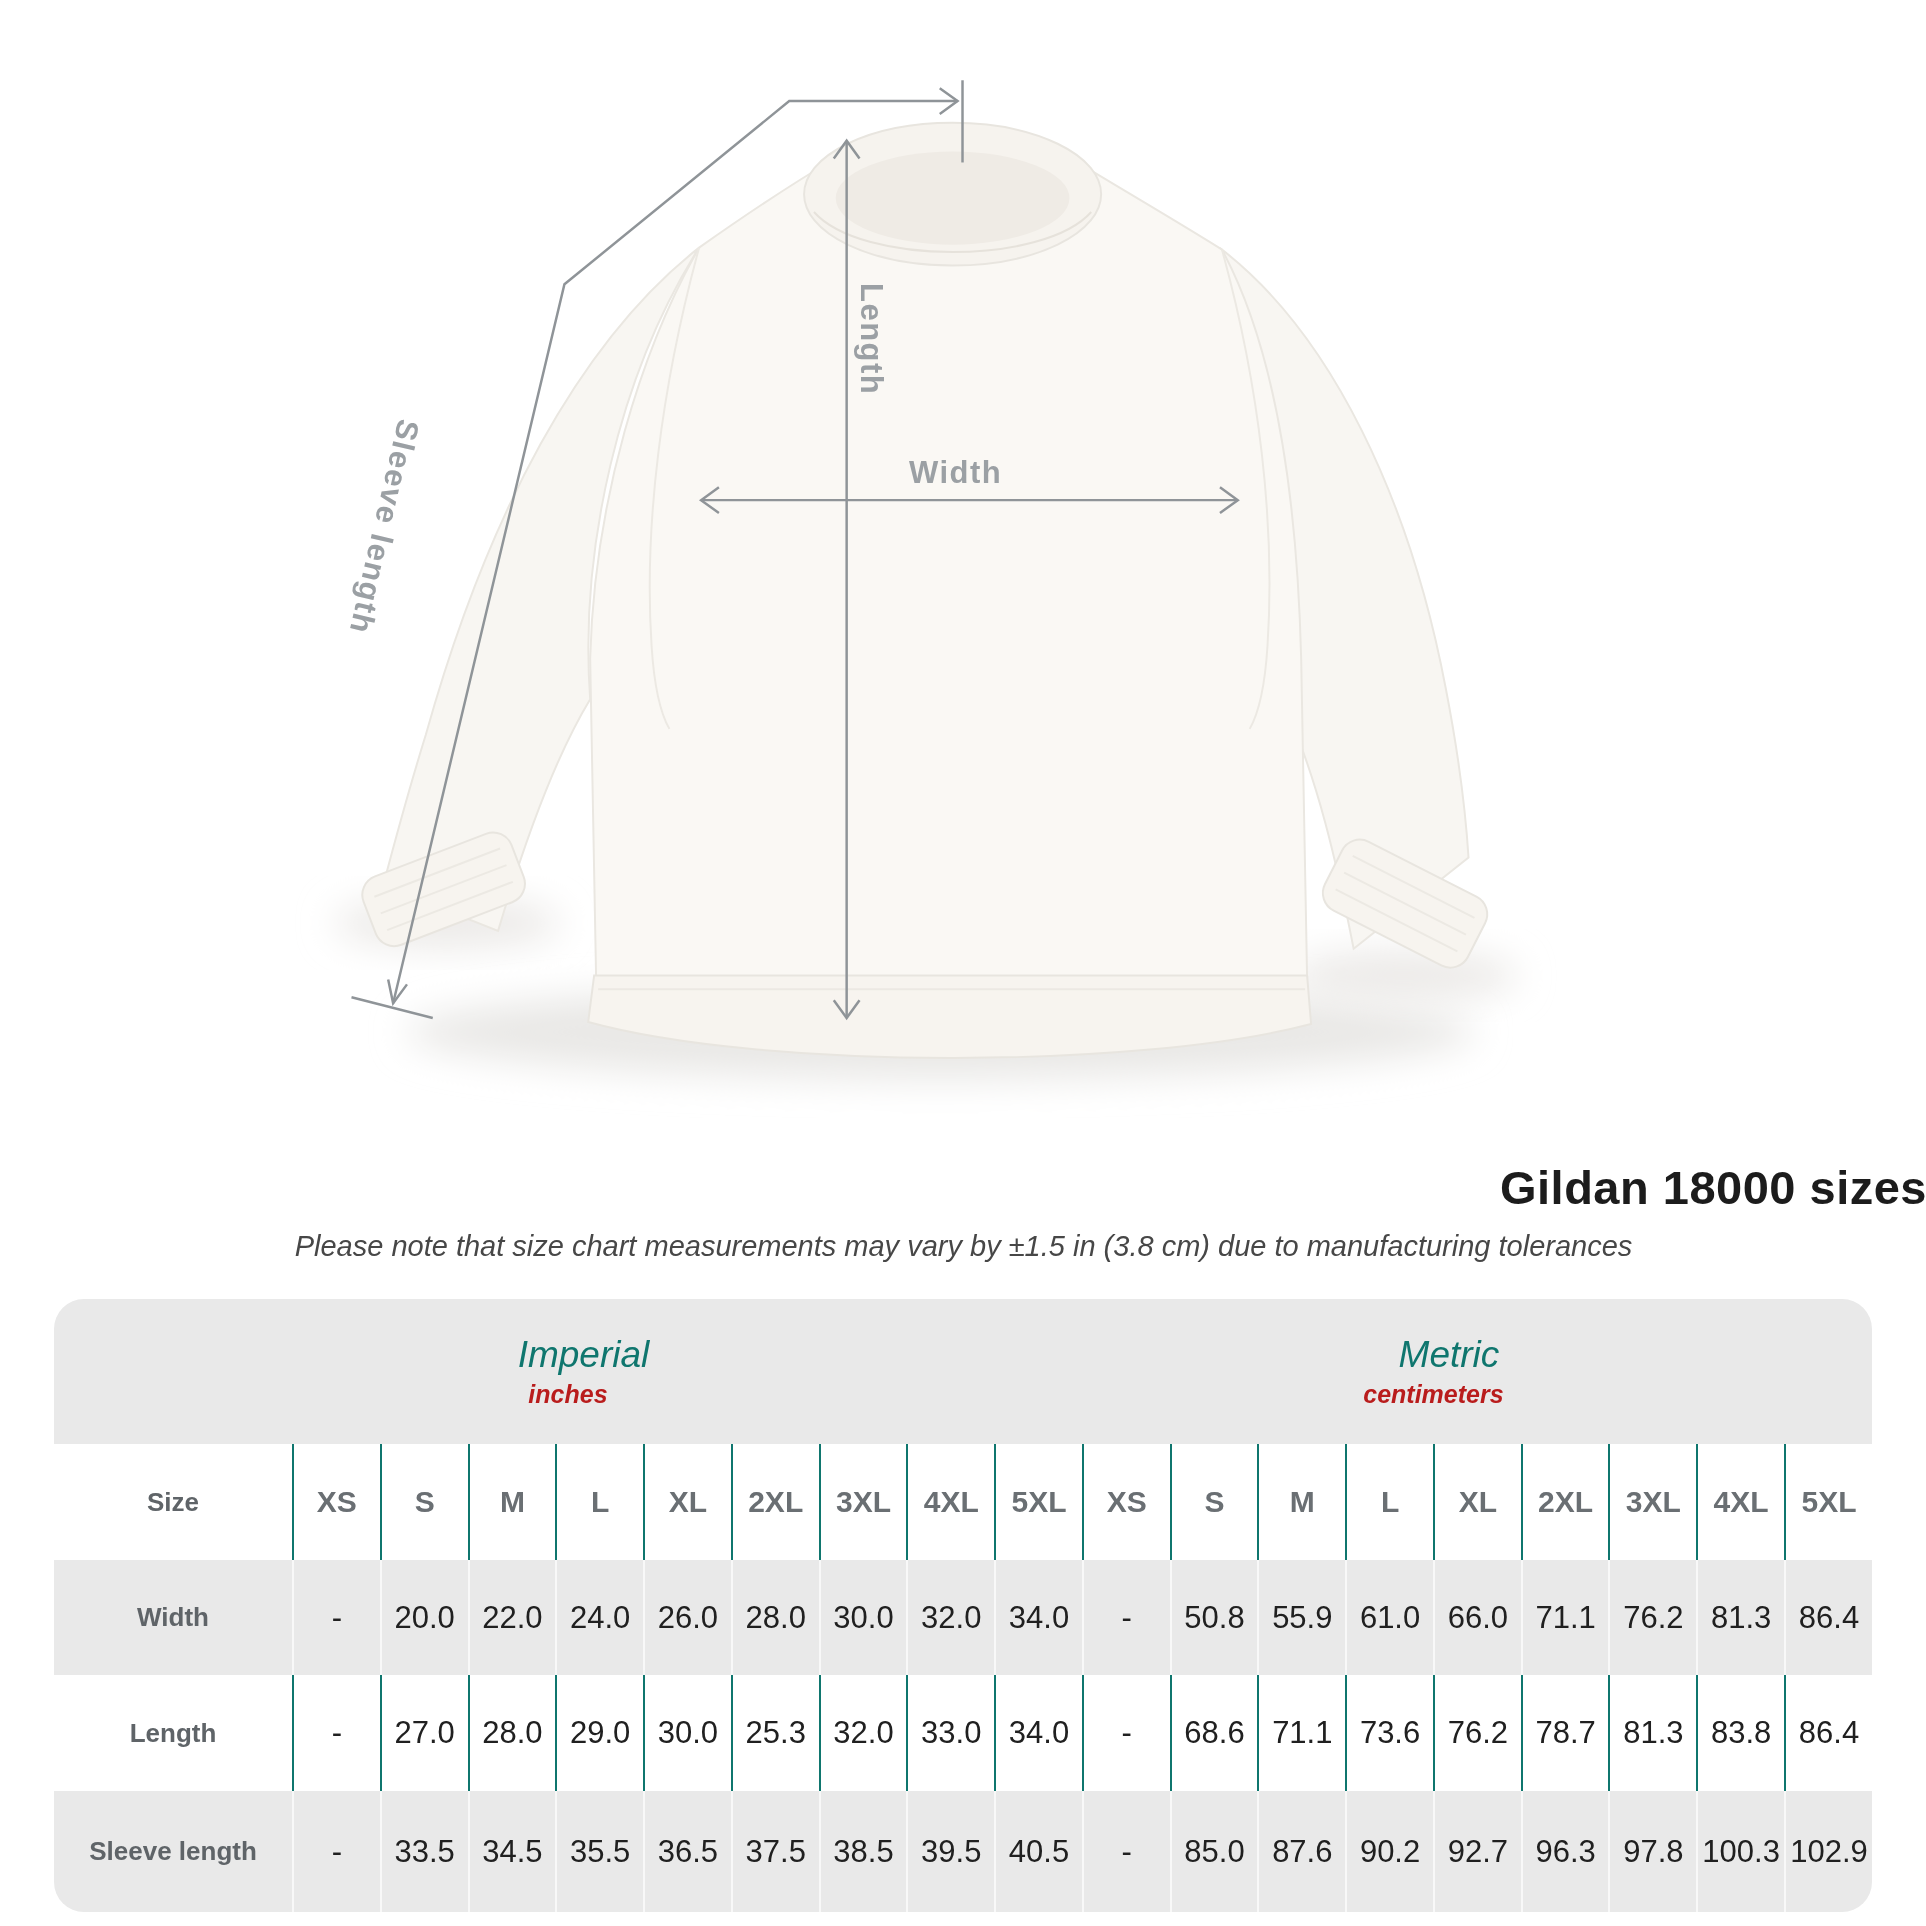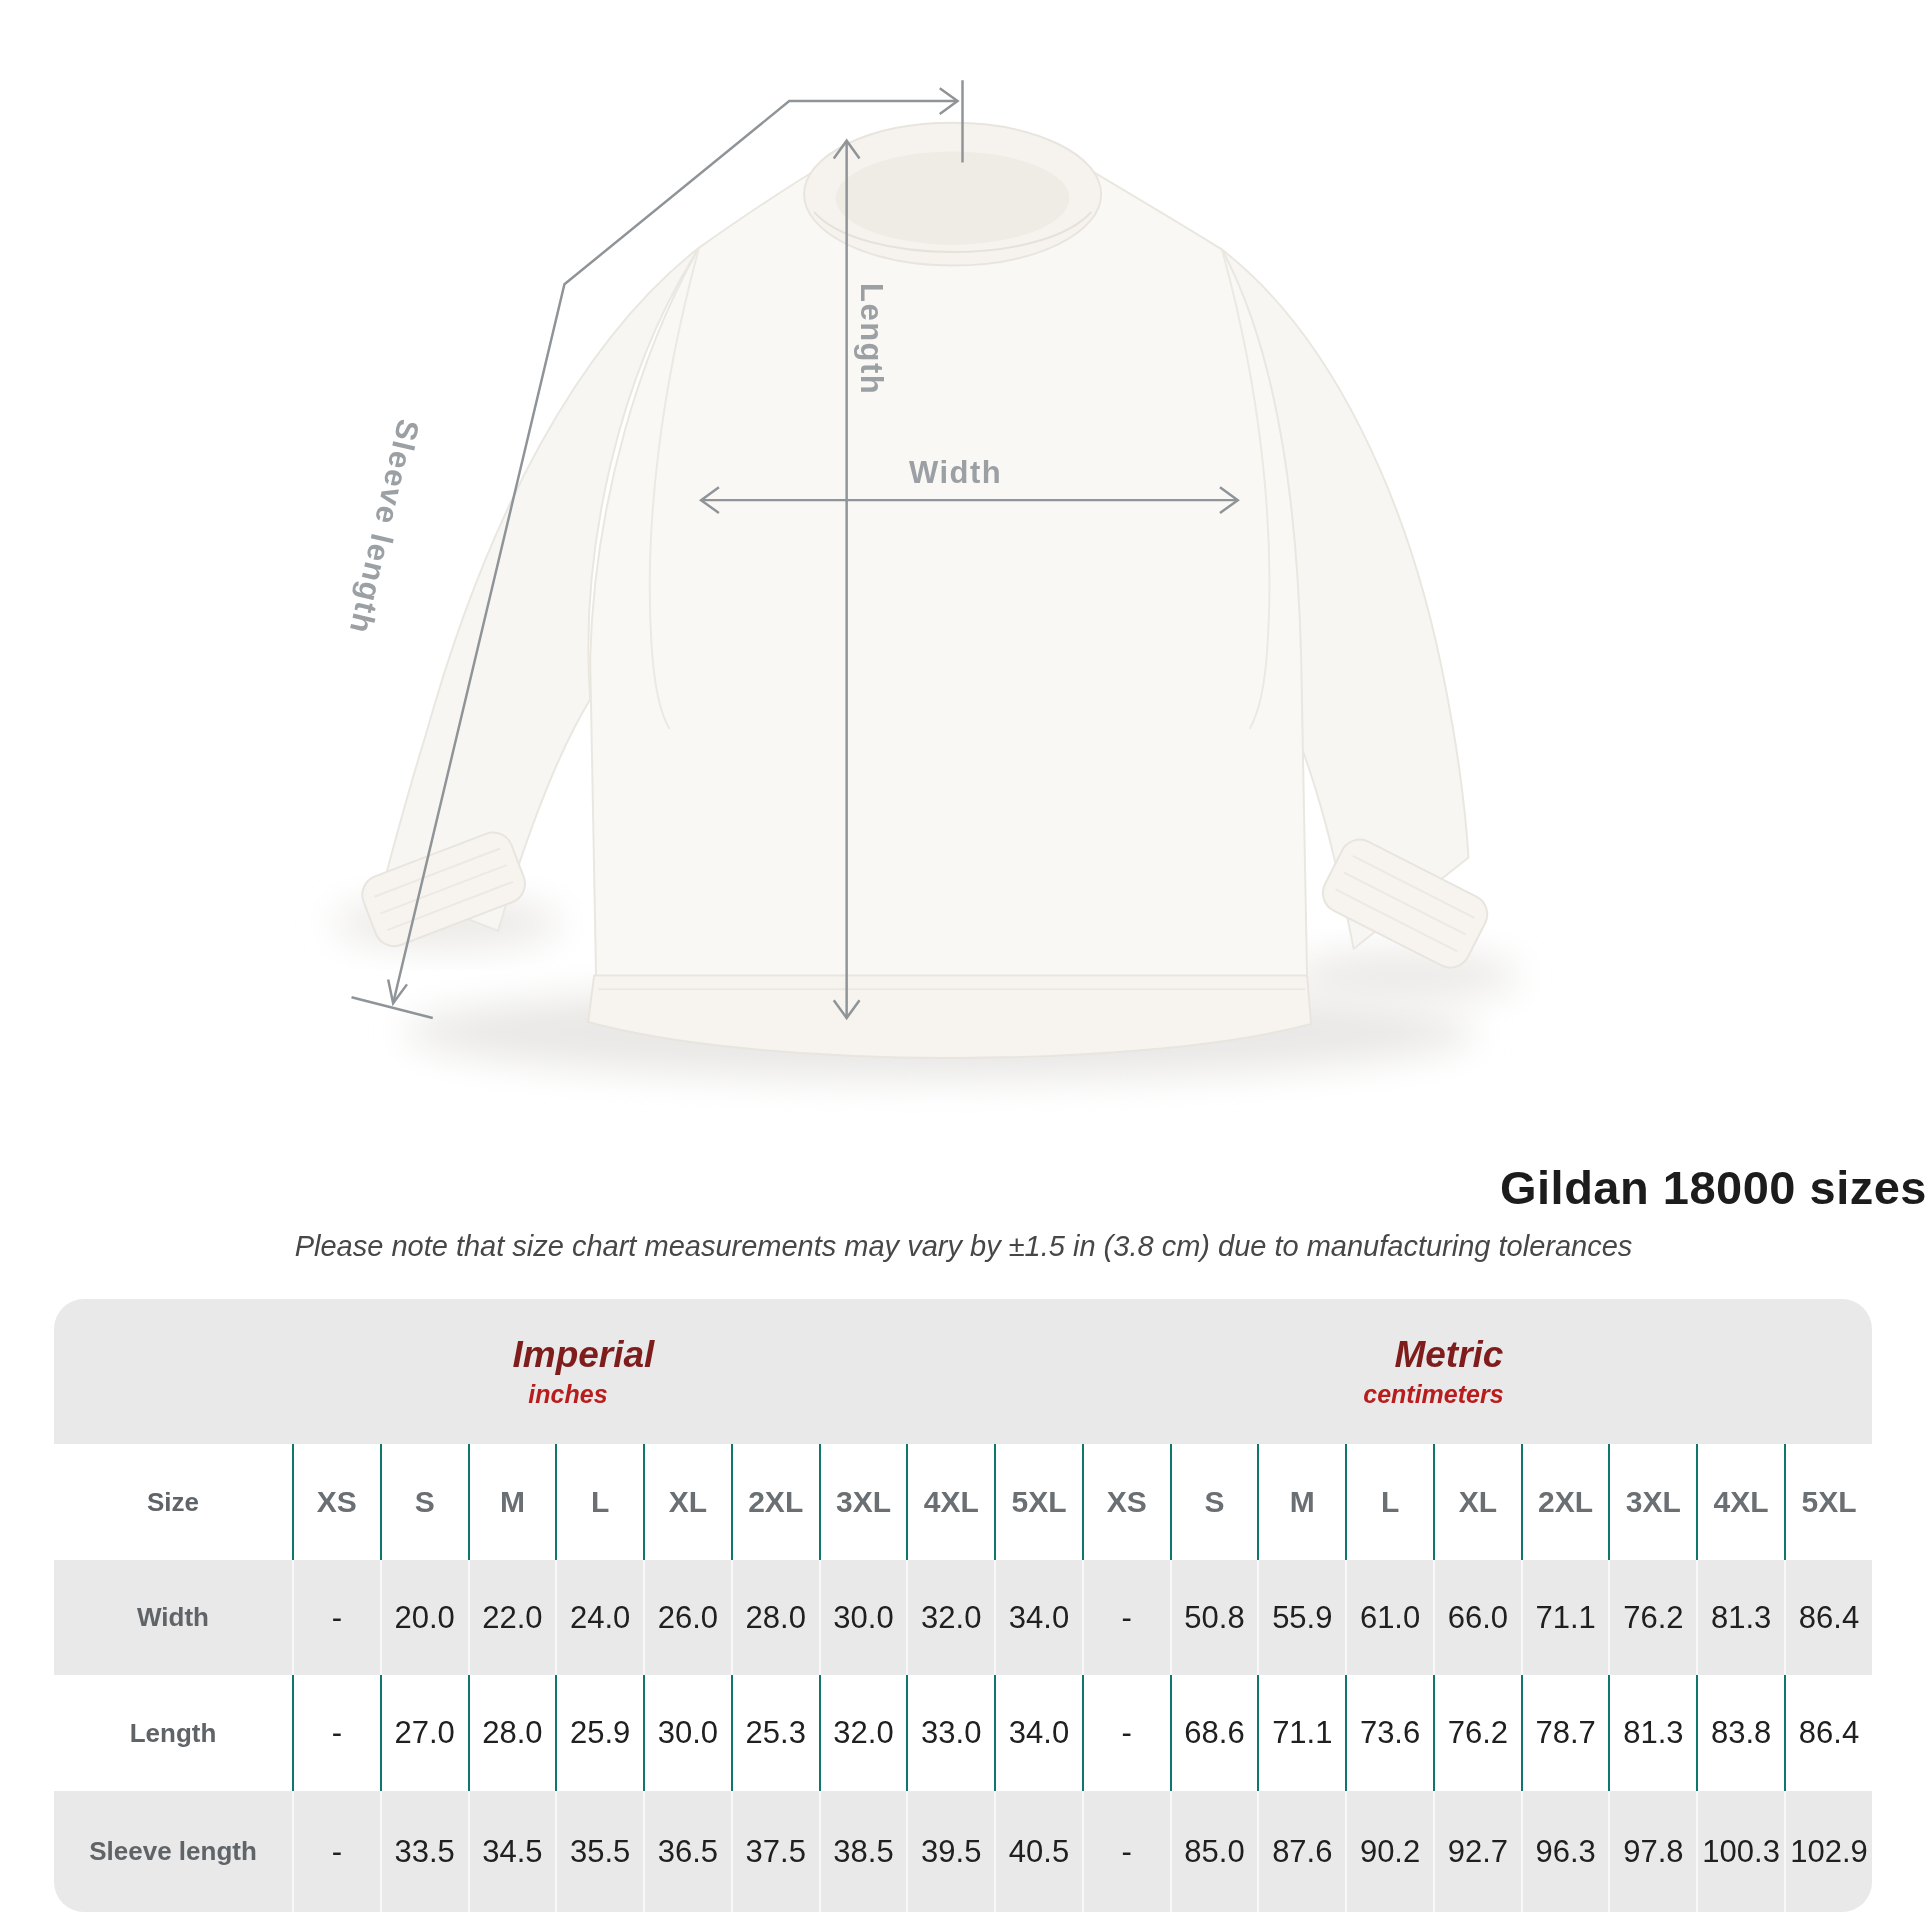--- a/index.html
+++ b/index.html
@@ -19,21 +19,21 @@
     font-size:47px;font-weight:700;color:#1c1c1c;letter-spacing:0.5px;}
   .page-note{position:absolute;left:0;top:1230px;width:1927px;text-align:center;
     font-size:29px;font-style:italic;color:#474747;}
 
   
   .size-table-wrap{position:absolute;left:54px;top:1299px;width:1818px;border-radius:30px;overflow:hidden;}
   table.size-table{width:100%;border-collapse:separate;border-spacing:0;table-layout:fixed;}
   .size-table th,.size-table td{box-sizing:border-box;text-align:center;vertical-align:middle;padding:0;}
 
   .band th{background:#e9e9e9;height:145px;vertical-align:middle;}
-  .band .grp-name{font-size:37px;font-weight:700;font-style:italic;color:#7f1d1d;line-height:1.25;padding-left:31px;}
+  .band .grp-name{font-size:37px;font-weight:400;font-style:italic;color:#0f766e;line-height:1.25;padding-left:31px;}
   .band .grp-unit{font-size:25px;font-style:italic;color:#b91c1c;line-height:1.3;}
   .band .metric-shift{padding-right:87px;}
 
   tr.white-row th,tr.white-row td{background:#ffffff;height:116px;}
   tr.gray-row td{background:#e9e9e9;height:115px;}
   tr.last-row td{height:121px;}
 
   .size-table .corner,.size-table .row-label{font-size:26px;font-weight:700;color:#5f6468;}
   .size-table th.size-col{font-size:30px;font-weight:700;color:#6a6f73;}
   .size-table td.val{font-size:31px;font-weight:400;color:#202020;}
@@ -210,21 +210,21 @@
             <td class="val">71.1</td>
             <td class="val">76.2</td>
             <td class="val">81.3</td>
             <td class="val">86.4</td>
           </tr>
           <tr class="white-row">
             <td class="row-label">Length</td>
             <td class="val">-</td>
             <td class="val">27.0</td>
             <td class="val">28.0</td>
-            <td class="val">25.9</td>
+            <td class="val">29.0</td>
             <td class="val">30.0</td>
             <td class="val">25.3</td>
             <td class="val">32.0</td>
             <td class="val">33.0</td>
             <td class="val">34.0</td>
             <td class="val half-gap">-</td>
             <td class="val">68.6</td>
             <td class="val">71.1</td>
             <td class="val">73.6</td>
             <td class="val">76.2</td>

